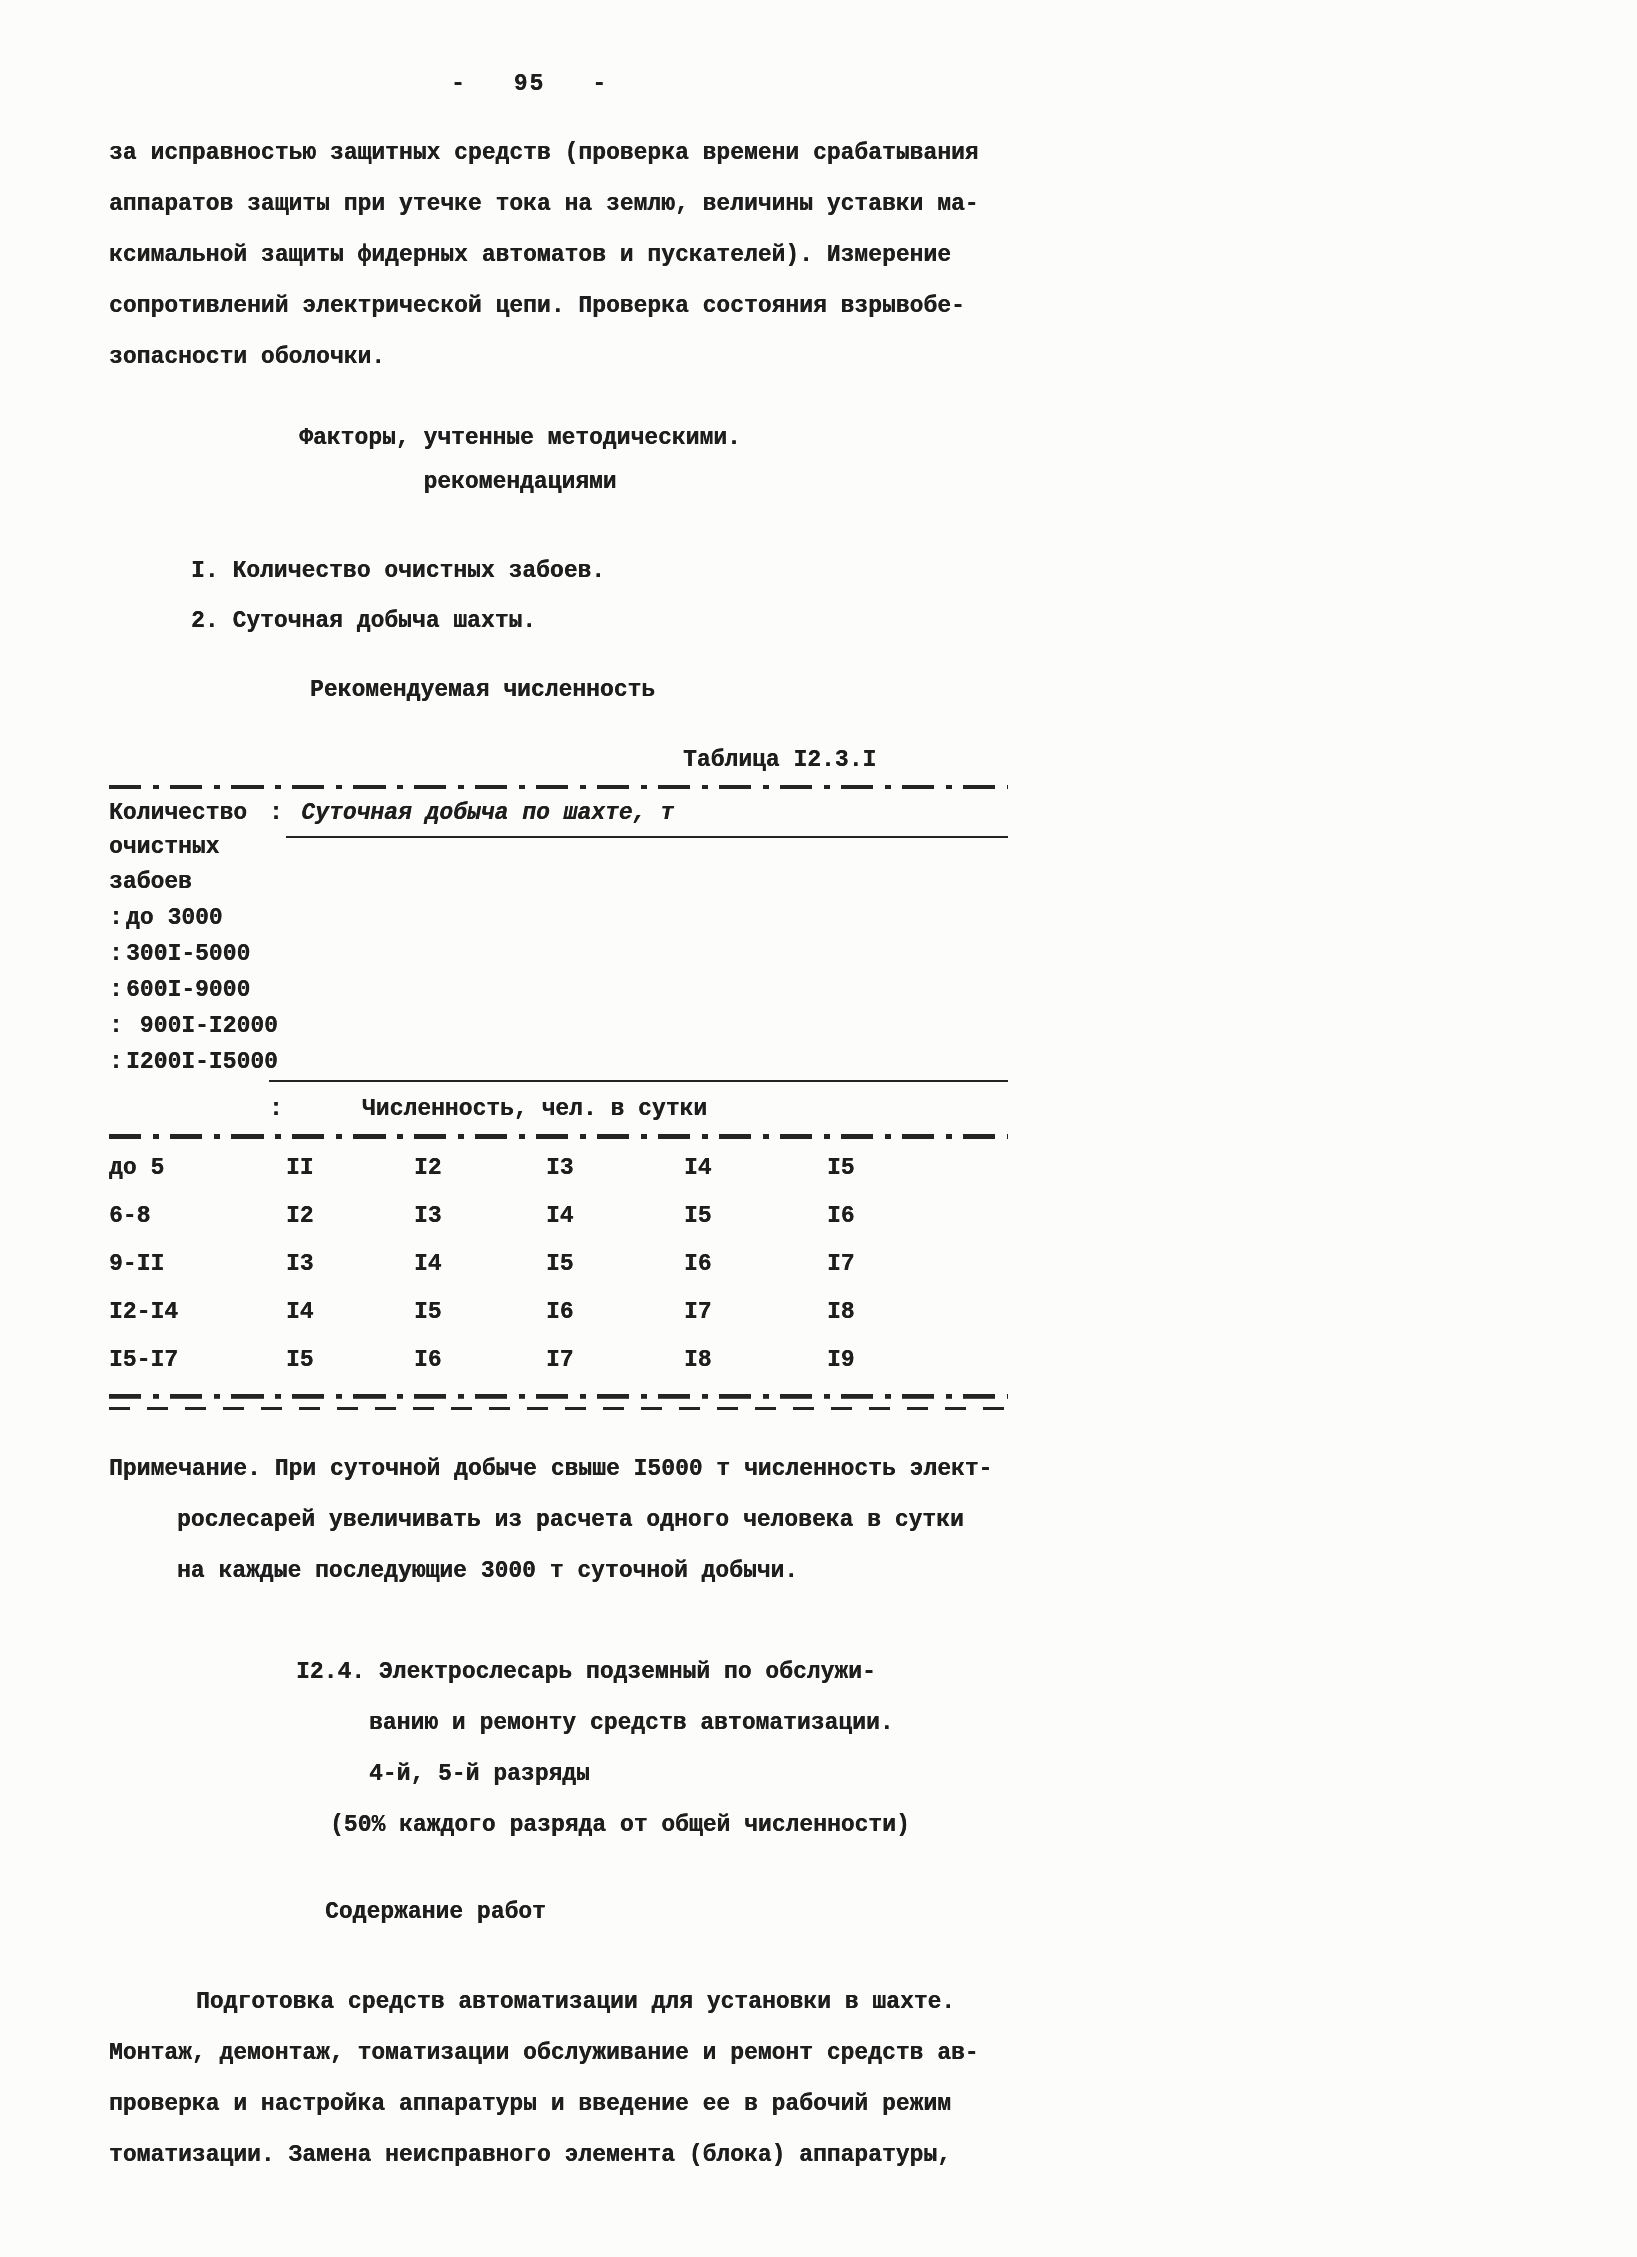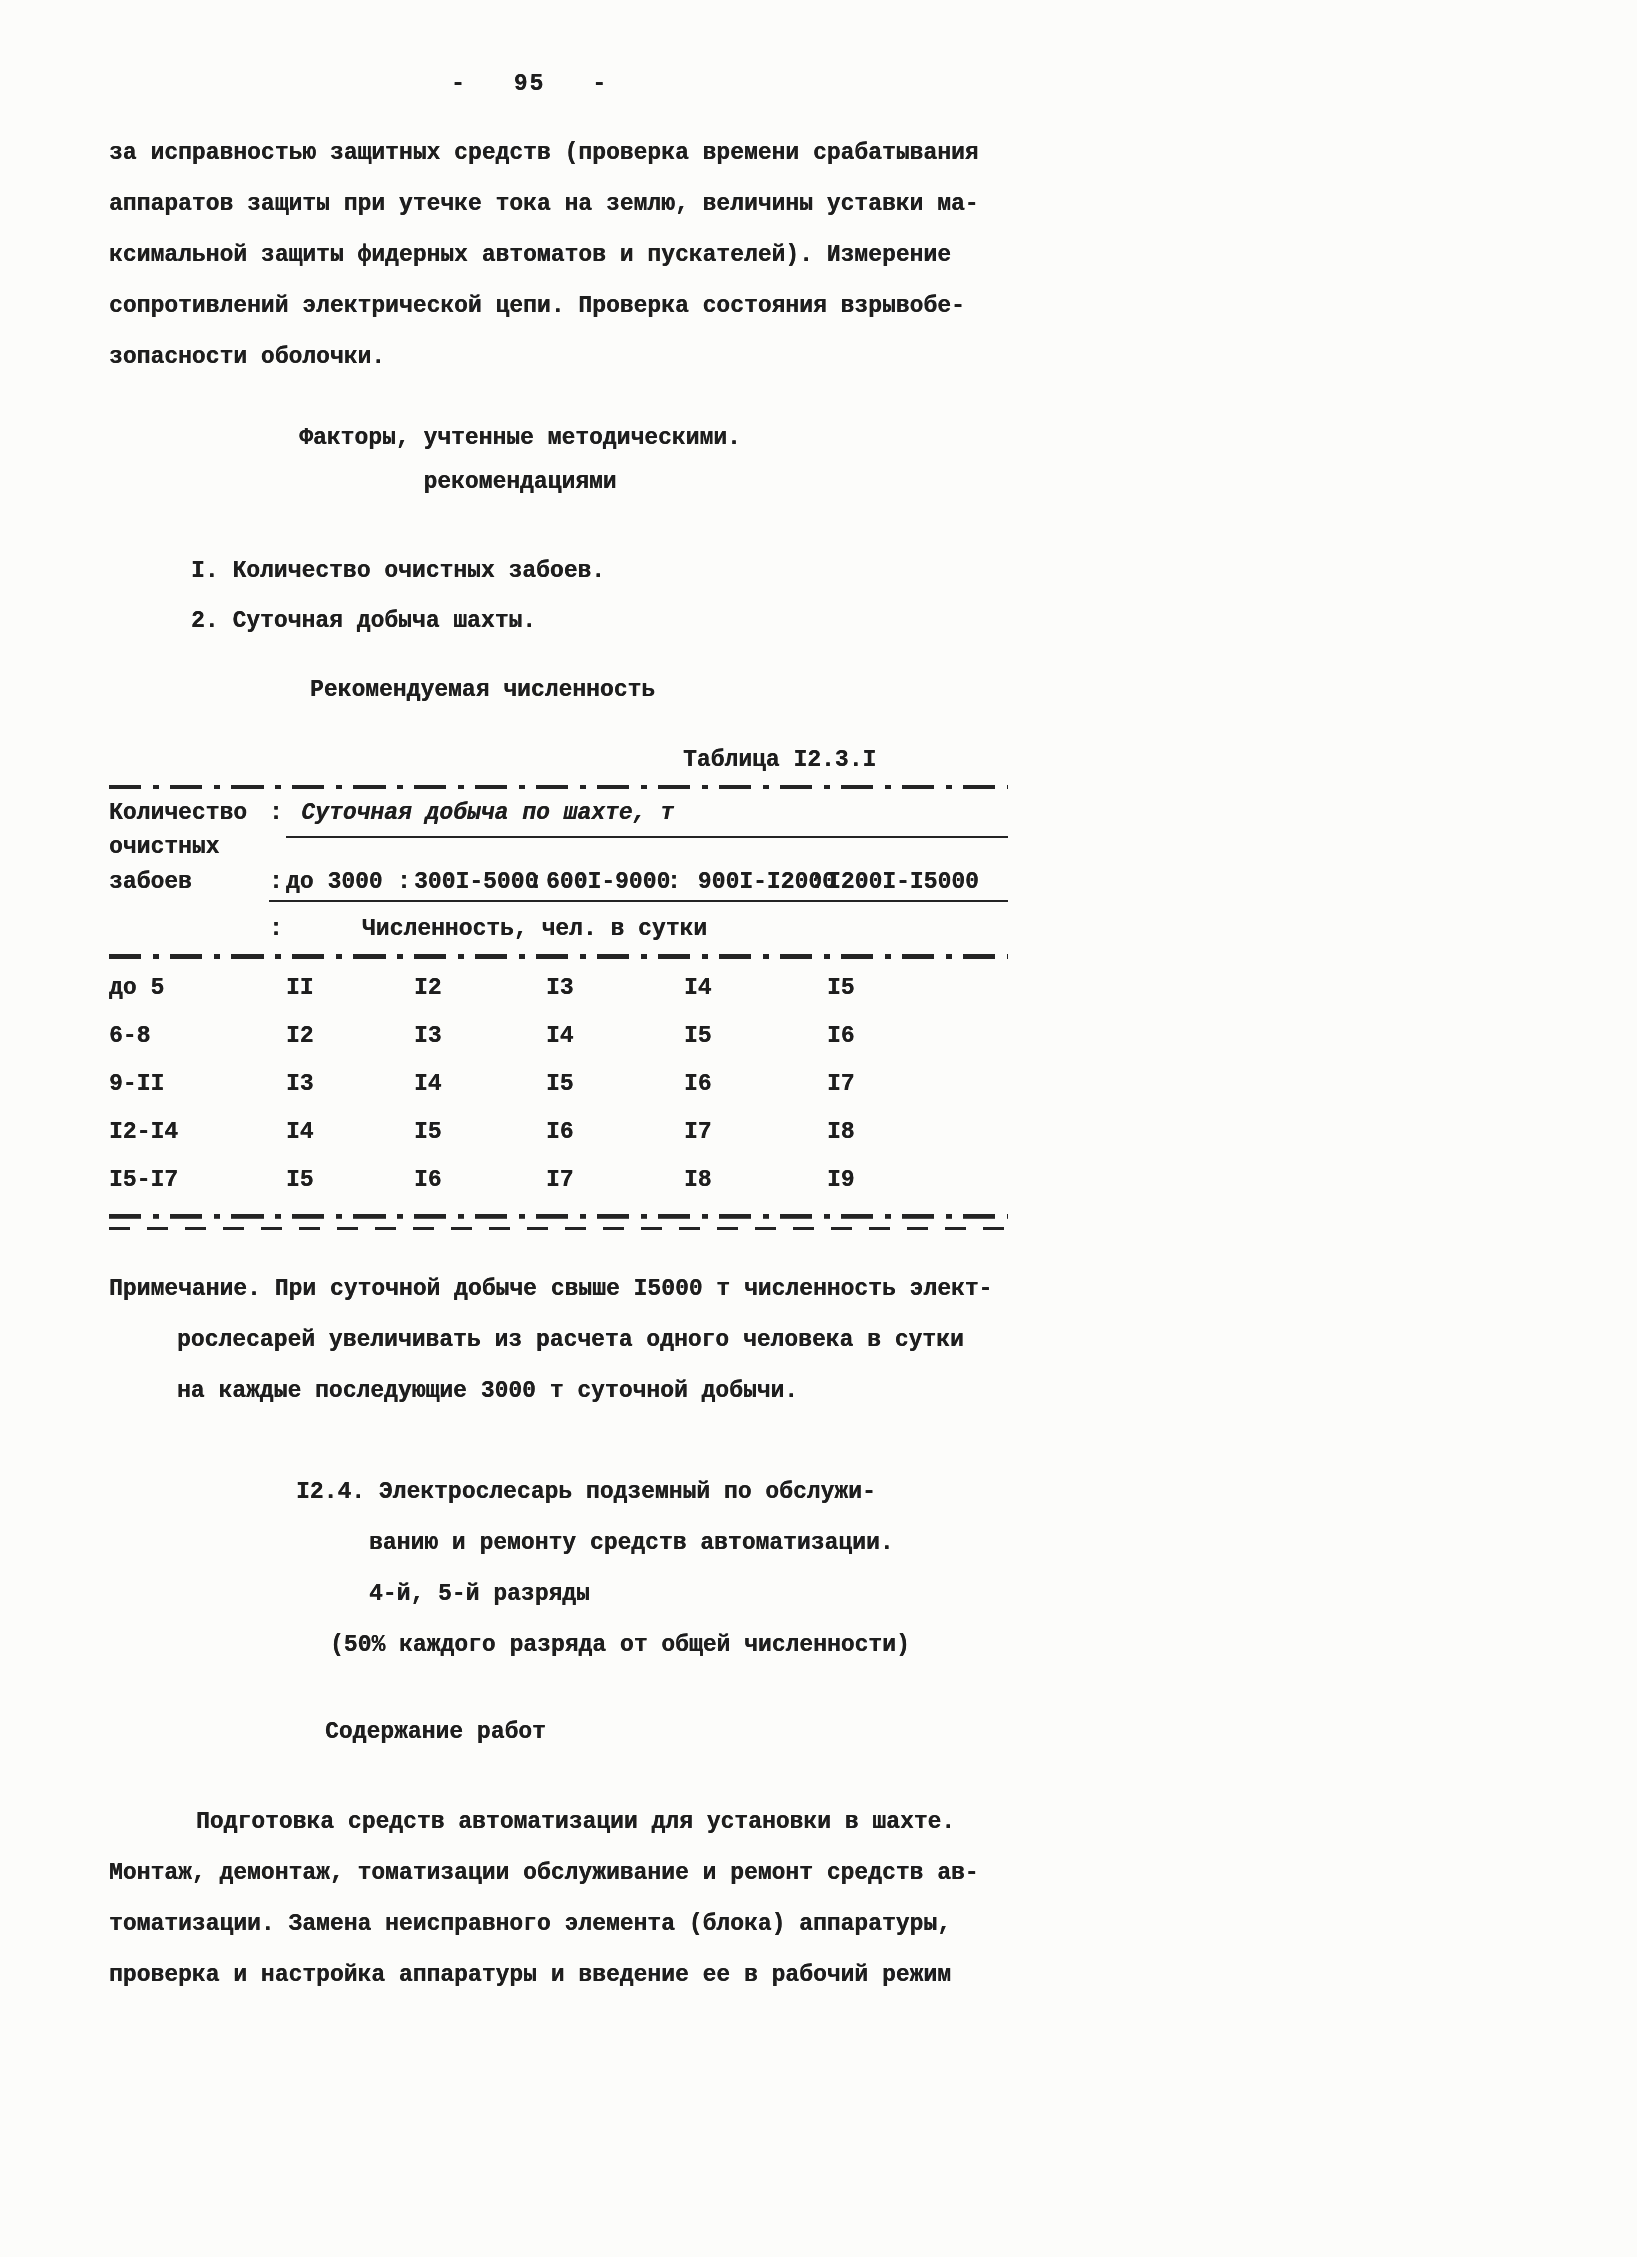--- a/index.html
+++ b/index.html
@@ -39,21 +39,21 @@
       repeating-linear-gradient(90deg,#242424 0 32.5px,transparent 32.5px 44px,#242424 44px 50px,transparent 50px 61px) top/100% 4.8px no-repeat,
       repeating-linear-gradient(90deg,#242424 0 21px,transparent 21px 38px) bottom/100% 3.8px no-repeat;
   }
   .trow{ display:flex; white-space:pre; }
   .c1{ width:160px; flex:none; }
   .sep{ width:17px; flex:none; }
   .h1{ line-height:36px; }
   .h1 .rest{ flex:1; padding-left:15.3px;font-style:italic; }
   .h2{ line-height:32.5px; }
   .h2 .restline{ flex:1; border-top:2.9px solid #242424; height:0; margin-top:4.8px; }
-  .h3{ line-height:36px; }
+  .h3{ line-height:36px;flex-direction:column; }
   .scell{ flex:none; display:flex; }
   .s1{ width:128px; } .s2{ width:132px; } .s3{ width:138px; } .s4{ width:143px; } .s5{ flex:1; }
   .h4 .rest4{ flex:1; border-top:2.9px solid #242424; display:flex; padding-top:8.6px; line-height:38px; }
   .units{ margin-left:76px; }
   .d{ line-height:48px; }
   .v{ flex:none; padding-left:17px; }
   .v1{ width:128px; } .v2{ width:132px; } .v3{ width:138px; } .v4{ width:143px; } .v5{ flex:1; }
 
   .note{ margin-bottom:50px; }
   .note .ind{ margin-left:68px; }
@@ -199,19 +199,19 @@
       <div class="line ind272">ванию и ремонту средств автоматизации.</div>
       <div class="line ind272">4-й, 5-й разряды</div>
       <div class="line ind231">(50% каждого разряда от общей численности)</div>
     </div>
 
     <div class="line work-heading">Содержание работ</div>
 
     <div class="para2">
       <div class="line ind91">Подготовка средств автоматизации для установки в шахте.</div>
       <div class="line">Монтаж, демонтаж, томатизации обслуживание и ремонт средств ав-</div>
+      <div class="line">проверка и настройка аппаратуры и введение ее в рабочий режим</div>
       <div class="line">томатизации. Замена неисправного элемента (блока) аппаратуры,</div>
-      <div class="line">проверка и настройка аппаратуры и введение ее в рабочий режим</div>
     </div>
 
   </div>
 </div>
 
 
 </body></html>

